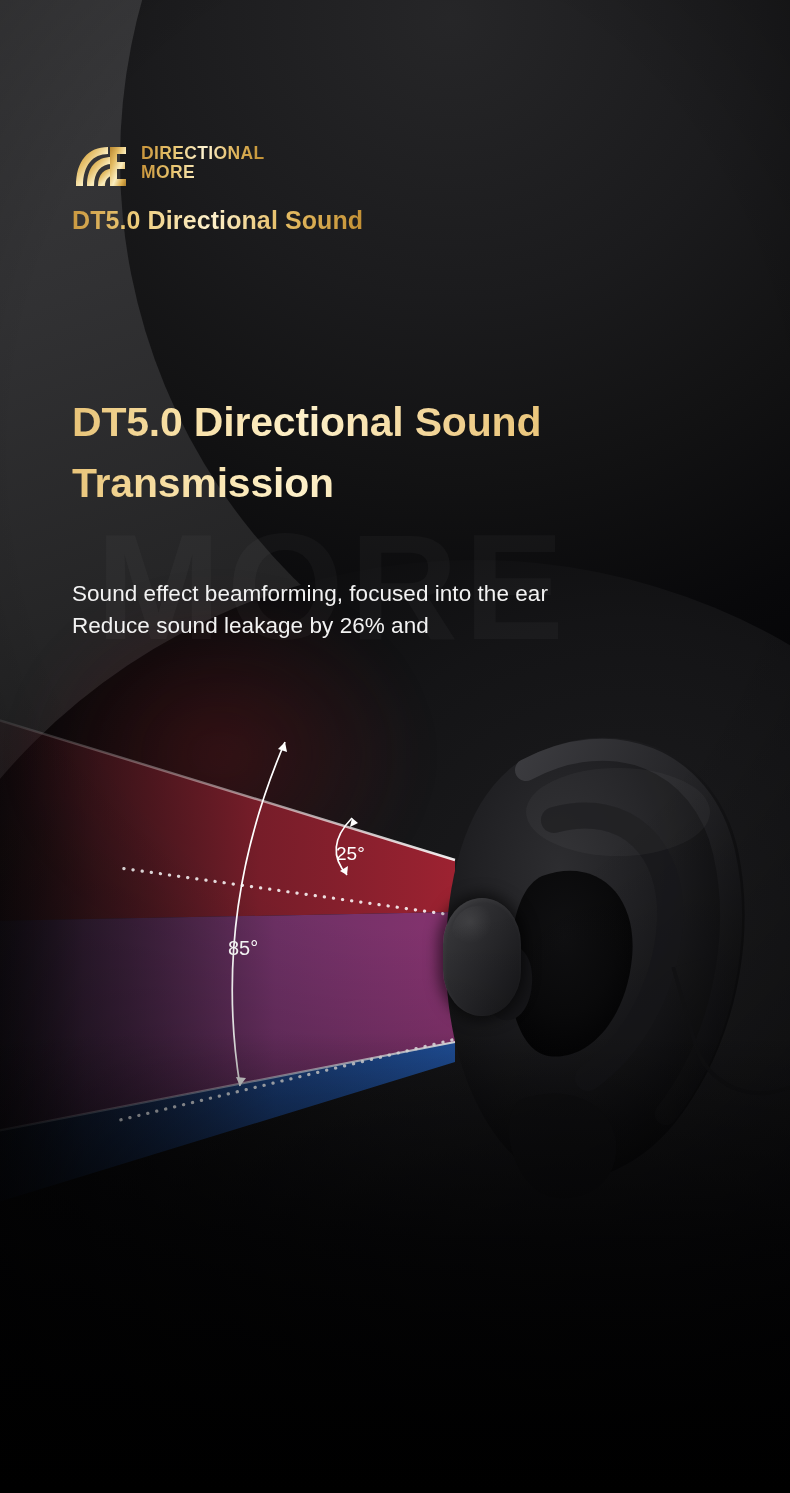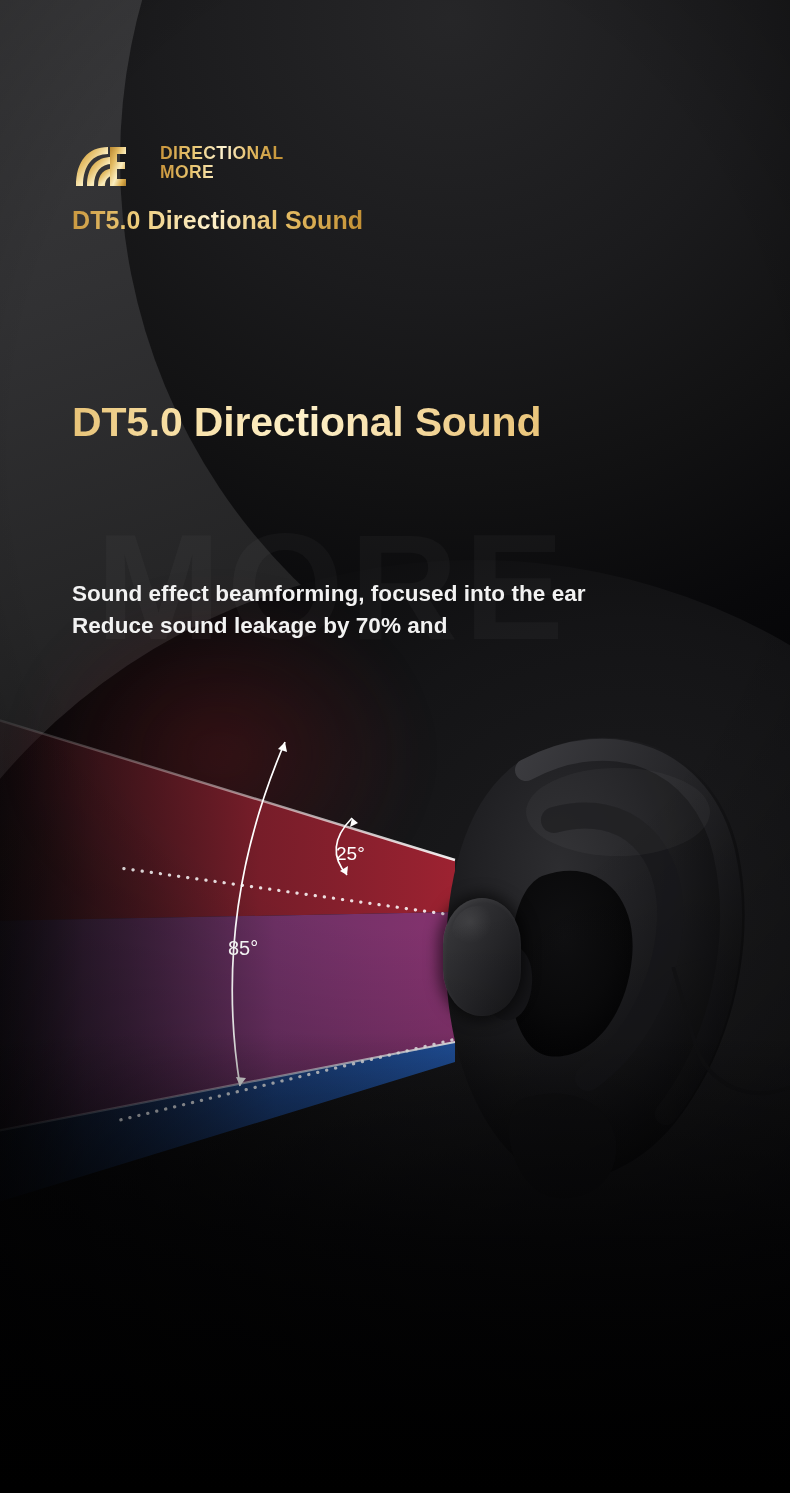--- a/index.html
+++ b/index.html
@@ -82,21 +82,20 @@
     line-height:1.06;
     padding-top:1px;
   }
   .logo-words span{
     font-size:17.5px;
     font-weight:700;
     letter-spacing:.35px;
     background:linear-gradient(95deg,#c9943a 0%,#e8c46e 26%,#fff4d2 52%,#e2b85f 74%,#c08f33 100%);
     -webkit-background-clip:text; background-clip:text;
     color:transparent;
-    margin-left:19px;
   }
 
   .subtitle{
     position:absolute; left:72px; top:206px;
     font-size:25px; font-weight:600; letter-spacing:.1px;
     background:linear-gradient(100deg,#c9973e 0%,#edcb79 22%,#fdf1cd 48%,#e6bd64 72%,#c28f33 100%);
     -webkit-background-clip:text; background-clip:text;
     color:transparent;
     white-space:nowrap;
   }
@@ -111,21 +110,21 @@
     background:linear-gradient(96deg,#e7c276 0%,#f7dea2 14%,#fdf0c9 34%,#f0cf8d 56%,#e6bf6e 76%,#d9ab51 100%);
     -webkit-background-clip:text; background-clip:text;
     color:transparent;
   }
 
   
   .body-copy{
     position:absolute; left:72px; top:578px;
     width:700px;
     font-size:22.5px;
-    font-weight:700;
+    font-weight:400;
     line-height:1.405;
     color:#f2f2f2;
     letter-spacing:.05px;
   }
   .body-copy div{ white-space:nowrap; }
 
   
   .beam-svg{
     position:absolute; left:0; top:690px;
     width:790px; height:560px;
@@ -306,20 +305,21 @@
     <div class="logo-words">
       <span>DIRECTIONAL</span>
       <span>MORE</span>
     </div>
   </div>
 
   <div class="subtitle">DT5.0 Directional Sound</div>
 
   <div class="headline">
     <div>DT5.0 Directional Sound</div>
+    <div>Transmission</div>
   </div>
 
   <div class="body-copy">
     <div>Sound effect beamforming, focused into the ear</div>
-    <div>Reduce sound leakage by 70% and</div>
+    <div>Reduce sound leakage by 26% and</div>
   </div>
 
 </div>
 
 </body></html>

